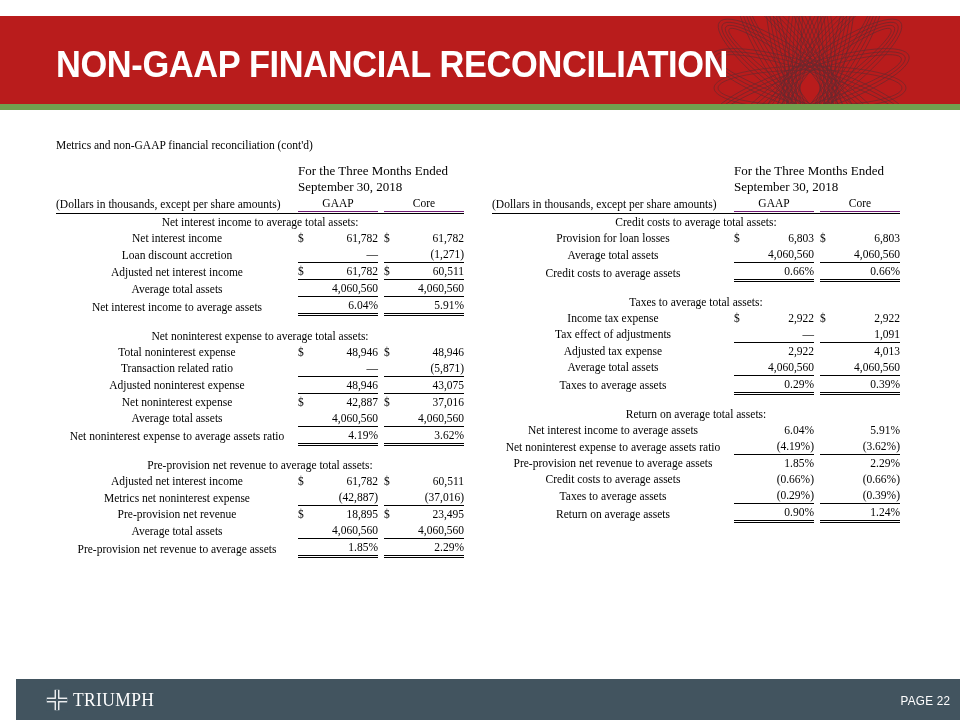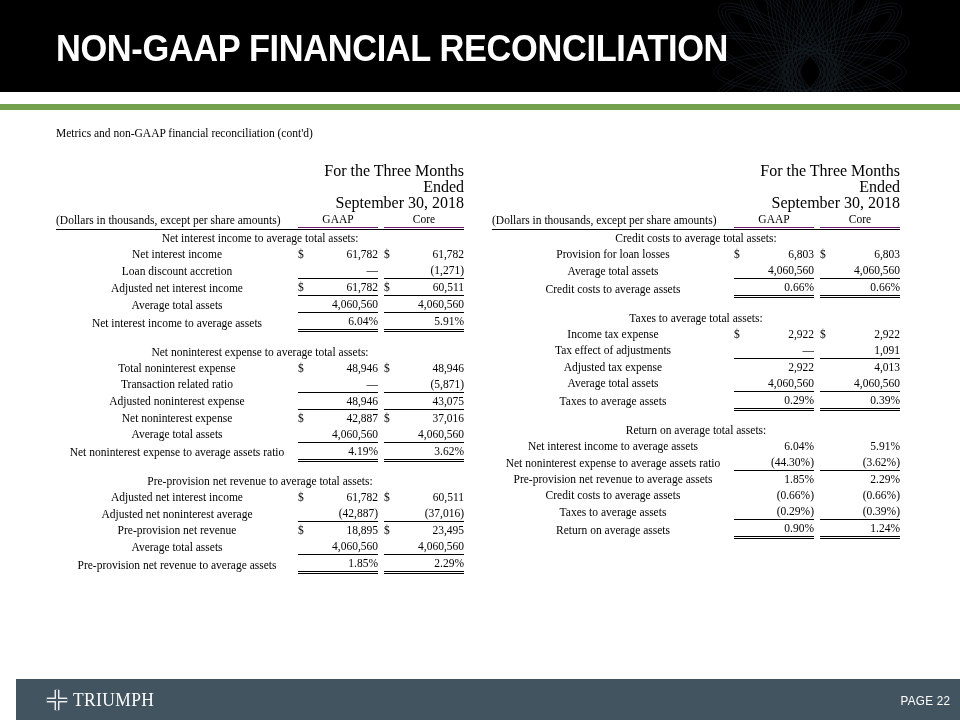--- a/index.html
+++ b/index.html
@@ -6,23 +6,23 @@
   body {
     width: 960px; height: 720px;
     background: #ffffff;
     font-family: "Liberation Serif", serif;
     overflow: hidden;
     position: relative;
   }
 
   
   .header-band {
-    position: absolute; left: 0; top: 0;
+    position: absolute; left: 0; top: 16px;
     width: 960px; height: 92px;
-    background: #000000;
+    background: #b91c1c;
     overflow: hidden;
   }
   .guilloche {
     position: absolute; right: -10px; top: -78px;
     width: 320px; height: 270px;
     opacity: 0.55;
     pointer-events: none;
   }
   .slide-title {
     position: absolute; left: 56px; top: 28px;
@@ -37,21 +37,21 @@
     z-index: 3;
   }
   .green-rule {
     position: absolute; left: 0; top: 104px;
     width: 960px; height: 6px;
     background: #72a04f;
   }
 
   
   .caption {
-    position: absolute; left: 56px; top: 127px;
+    position: absolute; left: 56px; top: 139px;
     font-size: 11.5px; color: #000;
   }
 
   .tbl-wrap { position: absolute; top: 163px; }
   .tbl-wrap.left  { left: 56px;  }
   .tbl-wrap.right { left: 492px; }
 
   table.fin {
     border-collapse: collapse;
     font-size: 11.5px;
@@ -60,22 +60,22 @@
   }
   table.fin td { padding: 0; vertical-align: bottom; line-height: 16px; }
 
   col.c-label { width: 242px; }
   col.c-cur   { width: 16px;  }
   col.c-num   { width: 64px;  }
   col.c-gap   { width: 6px;   }
 
   
   .period {
-    text-align: right;
-    font-size: 16px;
+    text-align: left;
+    font-size: 13px;
     line-height: 15px;
   }
   .colhead {
     text-align: center;
     font-size: 11.5px;
     line-height: 15px;
     border-bottom: 1px solid #701a75;
     padding-bottom: 1px;
   }
   .unit-label {
@@ -341,21 +341,21 @@
         </tr>
         <tr>
           <td class="lbl ind1">Adjusted net interest income</td>
           <td class="cur">$</td>
           <td class="num">61,782</td>
           <td></td>
           <td class="cur">$</td>
           <td class="num">60,511</td>
         </tr>
         <tr>
-          <td class="lbl ind1">Adjusted net noninterest average</td>
+          <td class="lbl ind1">Metrics net noninterest expense</td>
           <td class="cur bot-rule"></td>
           <td class="num bot-rule">(42,887)</td>
           <td></td>
           <td class="cur bot-rule"></td>
           <td class="num bot-rule">(37,016)</td>
         </tr>
         <tr>
           <td class="lbl ind1">Pre-provision net revenue</td>
           <td class="cur">$</td>
           <td class="num">18,895</td>
@@ -496,21 +496,21 @@
           <td class="lbl ind1">Net interest income to average assets</td>
           <td class="cur"></td>
           <td class="num">6.04%</td>
           <td></td>
           <td class="cur"></td>
           <td class="num">5.91%</td>
         </tr>
         <tr>
           <td class="lbl ind1">Net noninterest expense to average assets ratio</td>
           <td class="cur bot-rule"></td>
-          <td class="num bot-rule">(44.30%)</td>
+          <td class="num bot-rule">(4.19%)</td>
           <td></td>
           <td class="cur bot-rule"></td>
           <td class="num bot-rule">(3.62%)</td>
         </tr>
         <tr>
           <td class="lbl ind2">Pre-provision net revenue to average assets</td>
           <td class="cur"></td>
           <td class="num">1.85%</td>
           <td></td>
           <td class="cur"></td>

